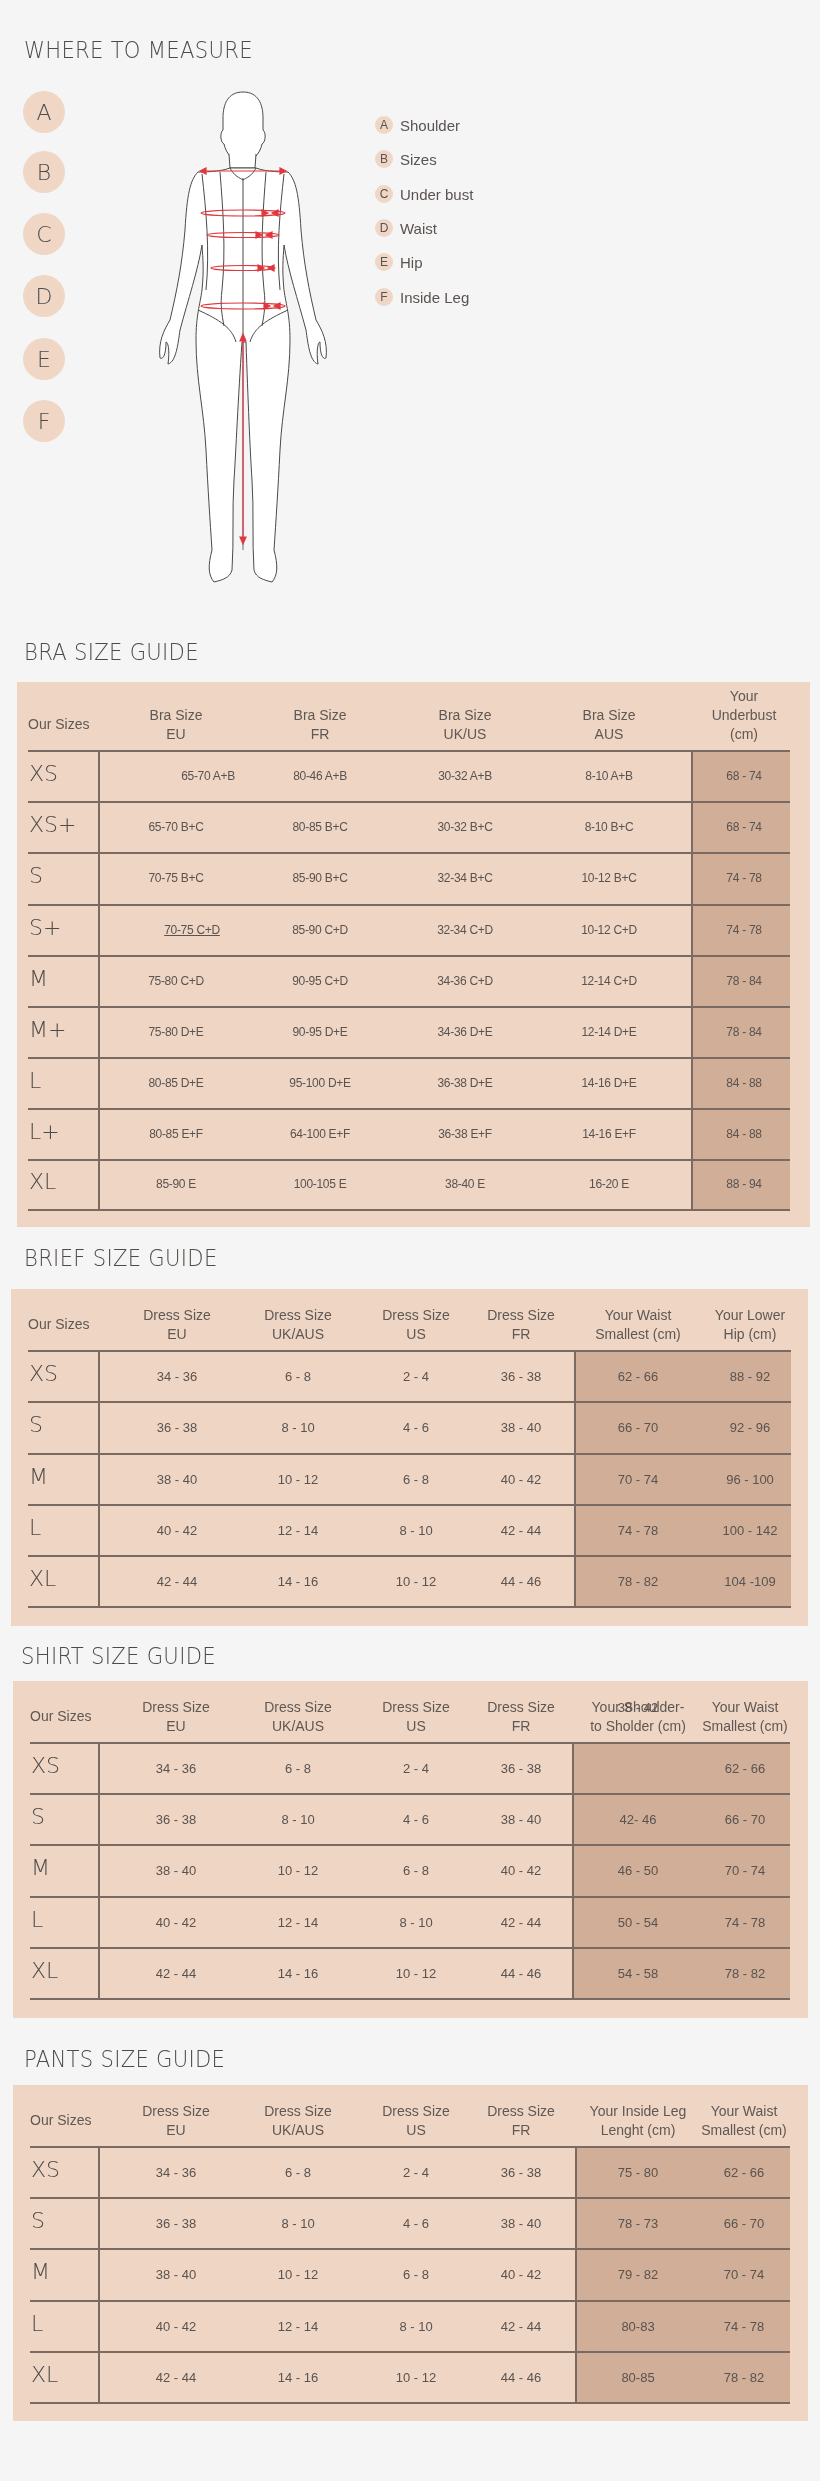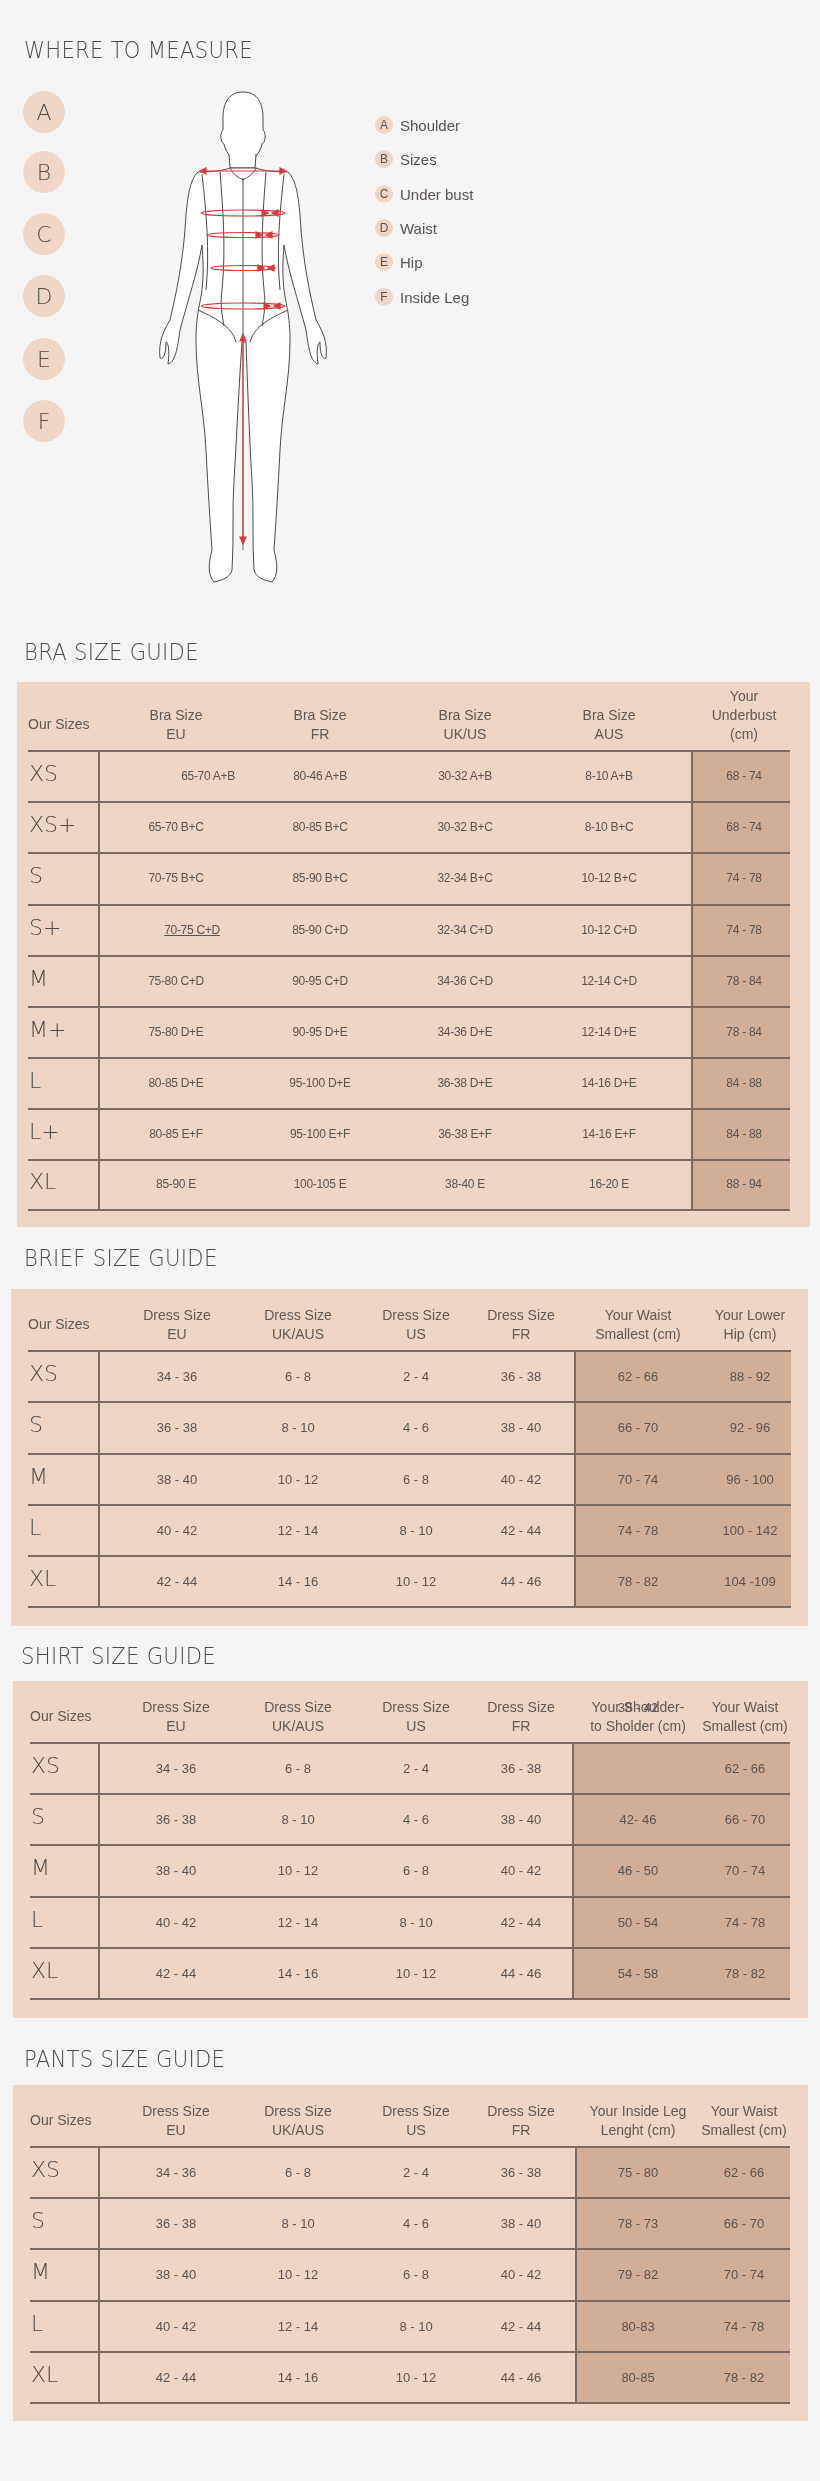--- a/index.html
+++ b/index.html
@@ -212,21 +212,21 @@
     <div class="cell small" style="left: 609px; top: 1031.5px;">12-14 D+E</div>
     <div class="cell small" style="left: 744px; top: 1031.5px;">78 - 84</div>
     <div class="size-label" style="left: 29px; top: 1067.5px;">L</div>
     <div class="cell small" style="left: 176px; top: 1082.5px;">80-85 D+E</div>
     <div class="cell small" style="left: 320px; top: 1082.5px;">95-100 D+E</div>
     <div class="cell small" style="left: 465px; top: 1082.5px;">36-38 D+E</div>
     <div class="cell small" style="left: 609px; top: 1082.5px;">14-16 D+E</div>
     <div class="cell small" style="left: 744px; top: 1082.5px;">84 - 88</div>
     <div class="size-label" style="left: 29px; top: 1118.5px;">L+</div>
     <div class="cell small" style="left: 176px; top: 1133.5px;">80-85 E+F</div>
-    <div class="cell small" style="left: 320px; top: 1133.5px;">95-100 E+F</div>
+    <div class="cell small" style="left: 320px; top: 1133.5px;">64-100 E+F</div>
     <div class="cell small" style="left: 465px; top: 1133.5px;">36-38 E+F</div>
     <div class="cell small" style="left: 609px; top: 1133.5px;">14-16 E+F</div>
     <div class="cell small" style="left: 744px; top: 1133.5px;">84 - 88</div>
     <div class="size-label" style="left: 29px; top: 1169px;">XL</div>
     <div class="cell small" style="left: 176px; top: 1184px;">85-90 E</div>
     <div class="cell small" style="left: 320px; top: 1184px;">100-105 E</div>
     <div class="cell small" style="left: 465px; top: 1184px;">38-40 E</div>
     <div class="cell small" style="left: 609px; top: 1184px;">16-20 E</div>
     <div class="cell small" style="left: 744px; top: 1184px;">88 - 94</div>
   </div>

